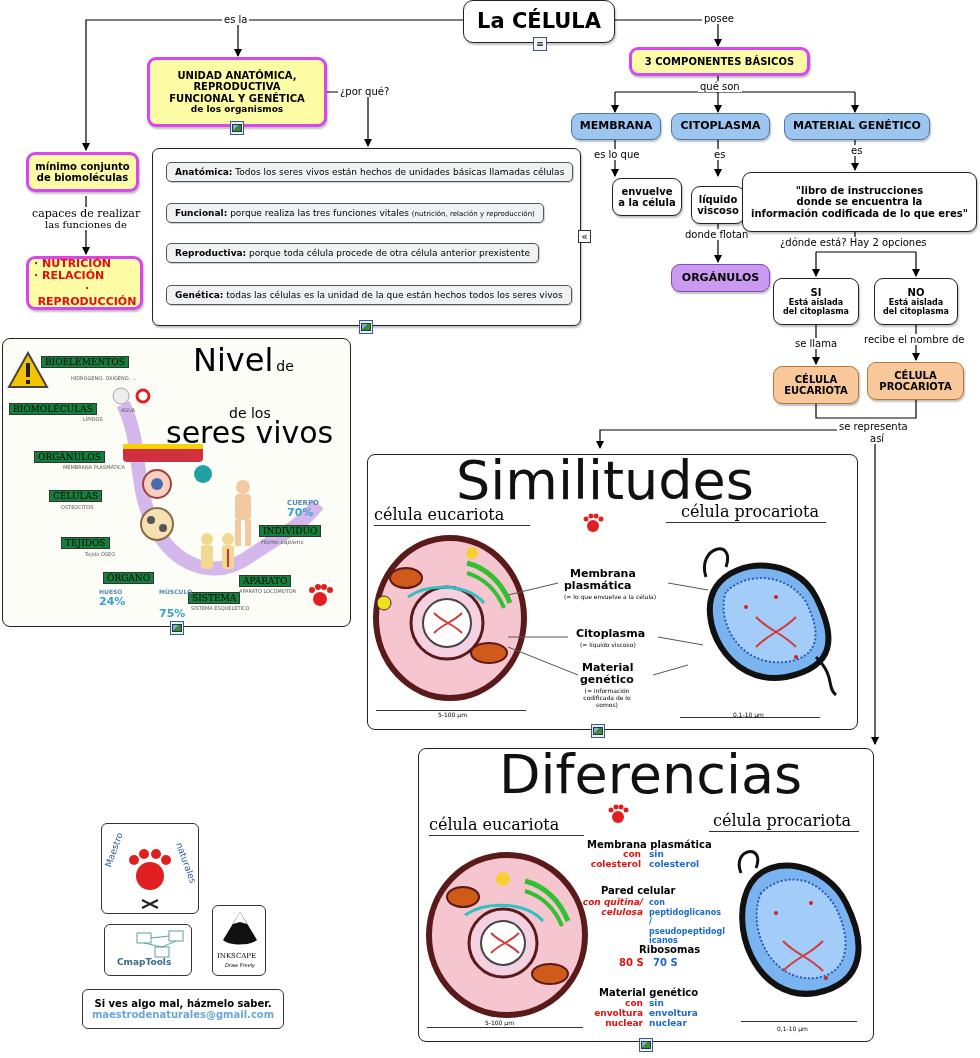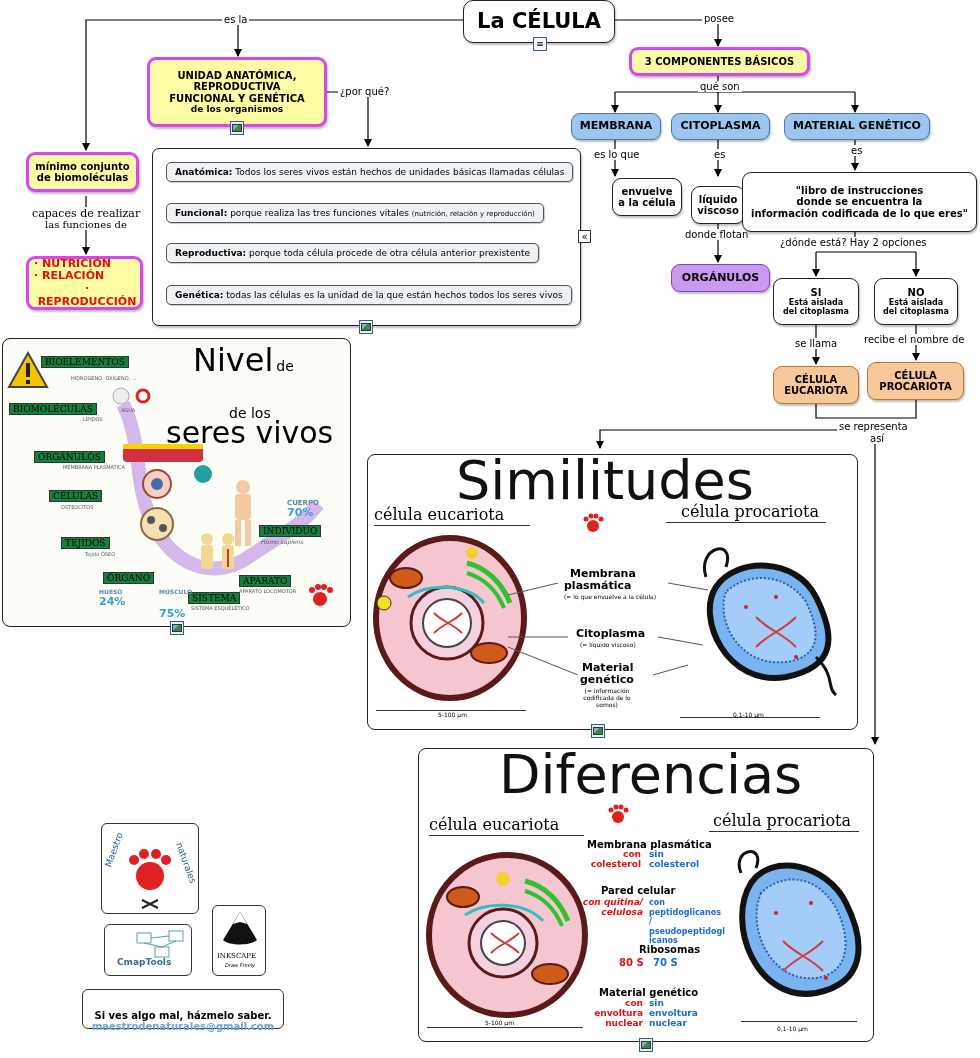--- a/index.html
+++ b/index.html
@@ -441,16 +441,16 @@
 </div>
 <div class="abs" style="left:212px;top:905px;width:54px;height:71px;border:1px solid #333;border-radius:6px;background:#fff;">
   <svg class="abs" style="left:8px;top:4px;" width="38" height="40">
     <path d="M19,2 L36,30 C30,36 8,36 2,30 Z" fill="#111"></path>
     <path d="M19,2 L26,14 L19,12 L12,14 Z" fill="#fff"></path>
   </svg>
   <div class="abs" style="left:4px;top:46px;font-size:7px;font-family:'DejaVu Serif',serif;">INKSCAPE</div>
   <div class="abs" style="left:12px;top:56px;font-size:5px;font-style:italic;">Draw Freely</div>
 </div>
 
-<div class="abs" style="left:82px;top:989px;width:202px;height:40px;border:1px solid #333;border-radius:6px;background:#fff;text-align:center;padding-top:20px;">
+<div class="abs" style="left:82px;top:989px;width:202px;height:40px;border:1px solid #333;border-radius:6px;background:#fff;text-align:center;padding-top:8px;">
   <div class="b" style="font-size:10px;">Si ves algo mal, házmelo saber.</div>
   <div class="b" style="font-size:10px;color:#6aa6d8;">maestrodenaturales@gmail.com</div>
 </div>
 
 </body></html>

